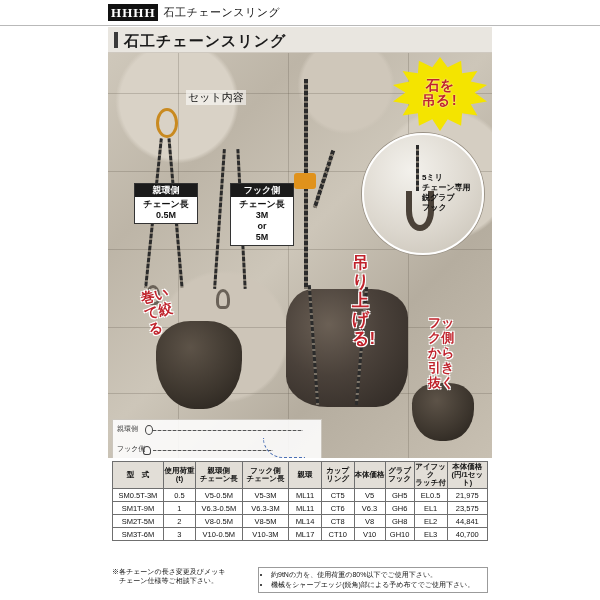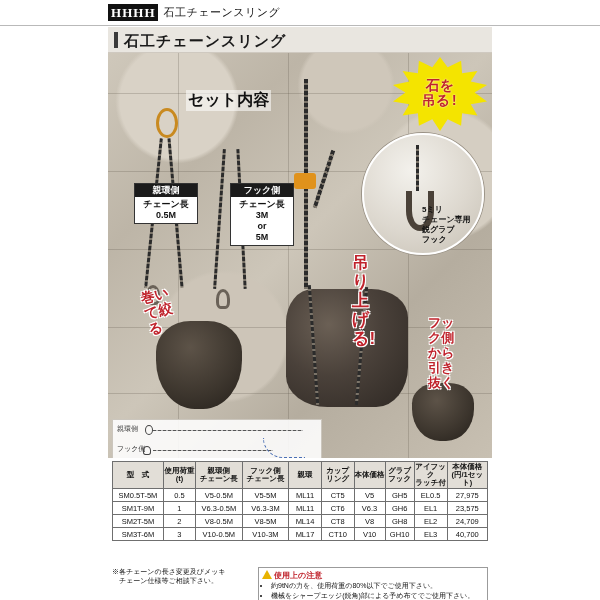--- a/index.html
+++ b/index.html
@@ -87,21 +87,21 @@
   .sunburst .txt {
     position:absolute; inset:0;
     display:flex; flex-direction:column; align-items:center; justify-content:center;
     color:#c0232c; font-weight:bold; font-size:14px; line-height:15px;
     text-shadow:0 0 2px #fff;
   }
 
   
   .set-label {
     position:absolute; left:78px; top:37px;
-    font-size:16px; font-weight:bold; color:#111;
+    font-size:11px; font-weight:normal; color:#111;
     background:rgba(255,255,255,0.55); padding:0 2px;
   }
   .cap {
     position:absolute;
     background:#ffffff; border:1px solid #333;
     text-align:center;
     font-size:9px; line-height:11px; font-weight:bold; color:#111;
     padding:2px 3px;
   }
   .cap .hd {
@@ -297,21 +297,21 @@
     </div>
 
     <div class="chain-v" style="left:196px;top:26px;height:210px;width:4px;"></div>
     <div class="chain-v" style="left:214px;top:96px;height:60px;width:4px;transform:rotate(18deg);"></div>
     <div style="position:absolute;left:186px;top:120px;width:22px;height:16px;background:#e0921c;border-radius:3px;"></div>
 
     <div class="inset-circle">
       <div class="chain-v" style="left:52px;top:10px;height:46px;"></div>
       <div style="position:absolute;left:42px;top:56px;width:28px;height:40px;border:6px solid #4a4138;border-top:none;border-radius:0 0 60% 60%;"></div>
     </div>
-    <div class="inset-note" style="white-space:pre-line;margin-top:32px;">5ミリ
+    <div class="inset-note" style="white-space:pre-line;">5ミリ
 チェーン専用
 鋭グラブ
 フック</div>
 
     <div class="rock" style="left:178px;top:236px;width:122px;height:118px;"></div>
     <div class="chain-v" style="left:204px;top:232px;height:120px;width:3px;transform:rotate(-4deg);"></div>
     <div class="chain-v" style="left:252px;top:234px;height:118px;width:3px;transform:rotate(5deg);"></div>
 
     <div class="bag" style="left:48px;top:268px;width:86px;height:88px;"></div>
 
@@ -350,30 +350,30 @@
           <th class="col-grab"><span style="white-space:pre-line">グラブ
 フック</span></th>
           <th class="col-eye"><span style="white-space:pre-line">アイフック
 ラッチ付</span></th>
           <th class="col-price"><span style="white-space:pre-line">本体価格
 (円/1セット)</span></th>
         </tr>
       </thead>
       <tbody>
         <tr>
-          <td>SM0.5T-5M</td>
+          <td>SM0.5T-3M</td>
           <td>0.5</td>
           <td>V5-0.5M</td>
-          <td>V5-5M</td>
+          <td>V5-3M</td>
           <td>ML11</td>
           <td>CT5</td>
           <td>V5</td>
           <td>GH5</td>
           <td>EL0.5</td>
-          <td>27,975</td>
+          <td>21,975</td>
         </tr>
         <tr>
           <td>SM1T-9M</td>
           <td>1</td>
           <td>V6.3-0.5M</td>
           <td>V6.3-3M</td>
           <td>ML11</td>
           <td>CT6</td>
           <td>V6.3</td>
           <td>GH6</td>
@@ -383,21 +383,21 @@
         <tr>
           <td>SM2T-5M</td>
           <td>2</td>
           <td>V8-0.5M</td>
           <td>V8-5M</td>
           <td>ML14</td>
           <td>CT8</td>
           <td>V8</td>
           <td>GH8</td>
           <td>EL2</td>
-          <td>24,709</td>
+          <td>44,841</td>
         </tr>
         <tr>
           <td>SM3T-6M</td>
           <td>3</td>
           <td>V10-0.5M</td>
           <td>V10-3M</td>
           <td>ML17</td>
           <td>CT10</td>
           <td>V10</td>
           <td>GH10</td>
@@ -405,23 +405,20 @@
           <td>40,700</td>
         </tr>
       </tbody>
     </table>
   </div>
 
   <div class="notes">
     <div class="note-left" style="white-space:pre-line;">※各チェーンの長さ変更及びメッキ
 　チェーン仕様等ご相談下さい。</div>
     <div class="note-right">
-      <div class="nr-head">
-        <span class="warn-tri"></span><span>使用上の注意</span>
-      </div>
       <ul>
         <li>約9tNの力を、使用荷重の80%以下でご使用下さい。</li>
         <li>機械をシャープエッジ(鋭角)部による予め布てでご使用下さい。</li>
 
       </ul>
     </div>
   </div>
 
 </div>
 

